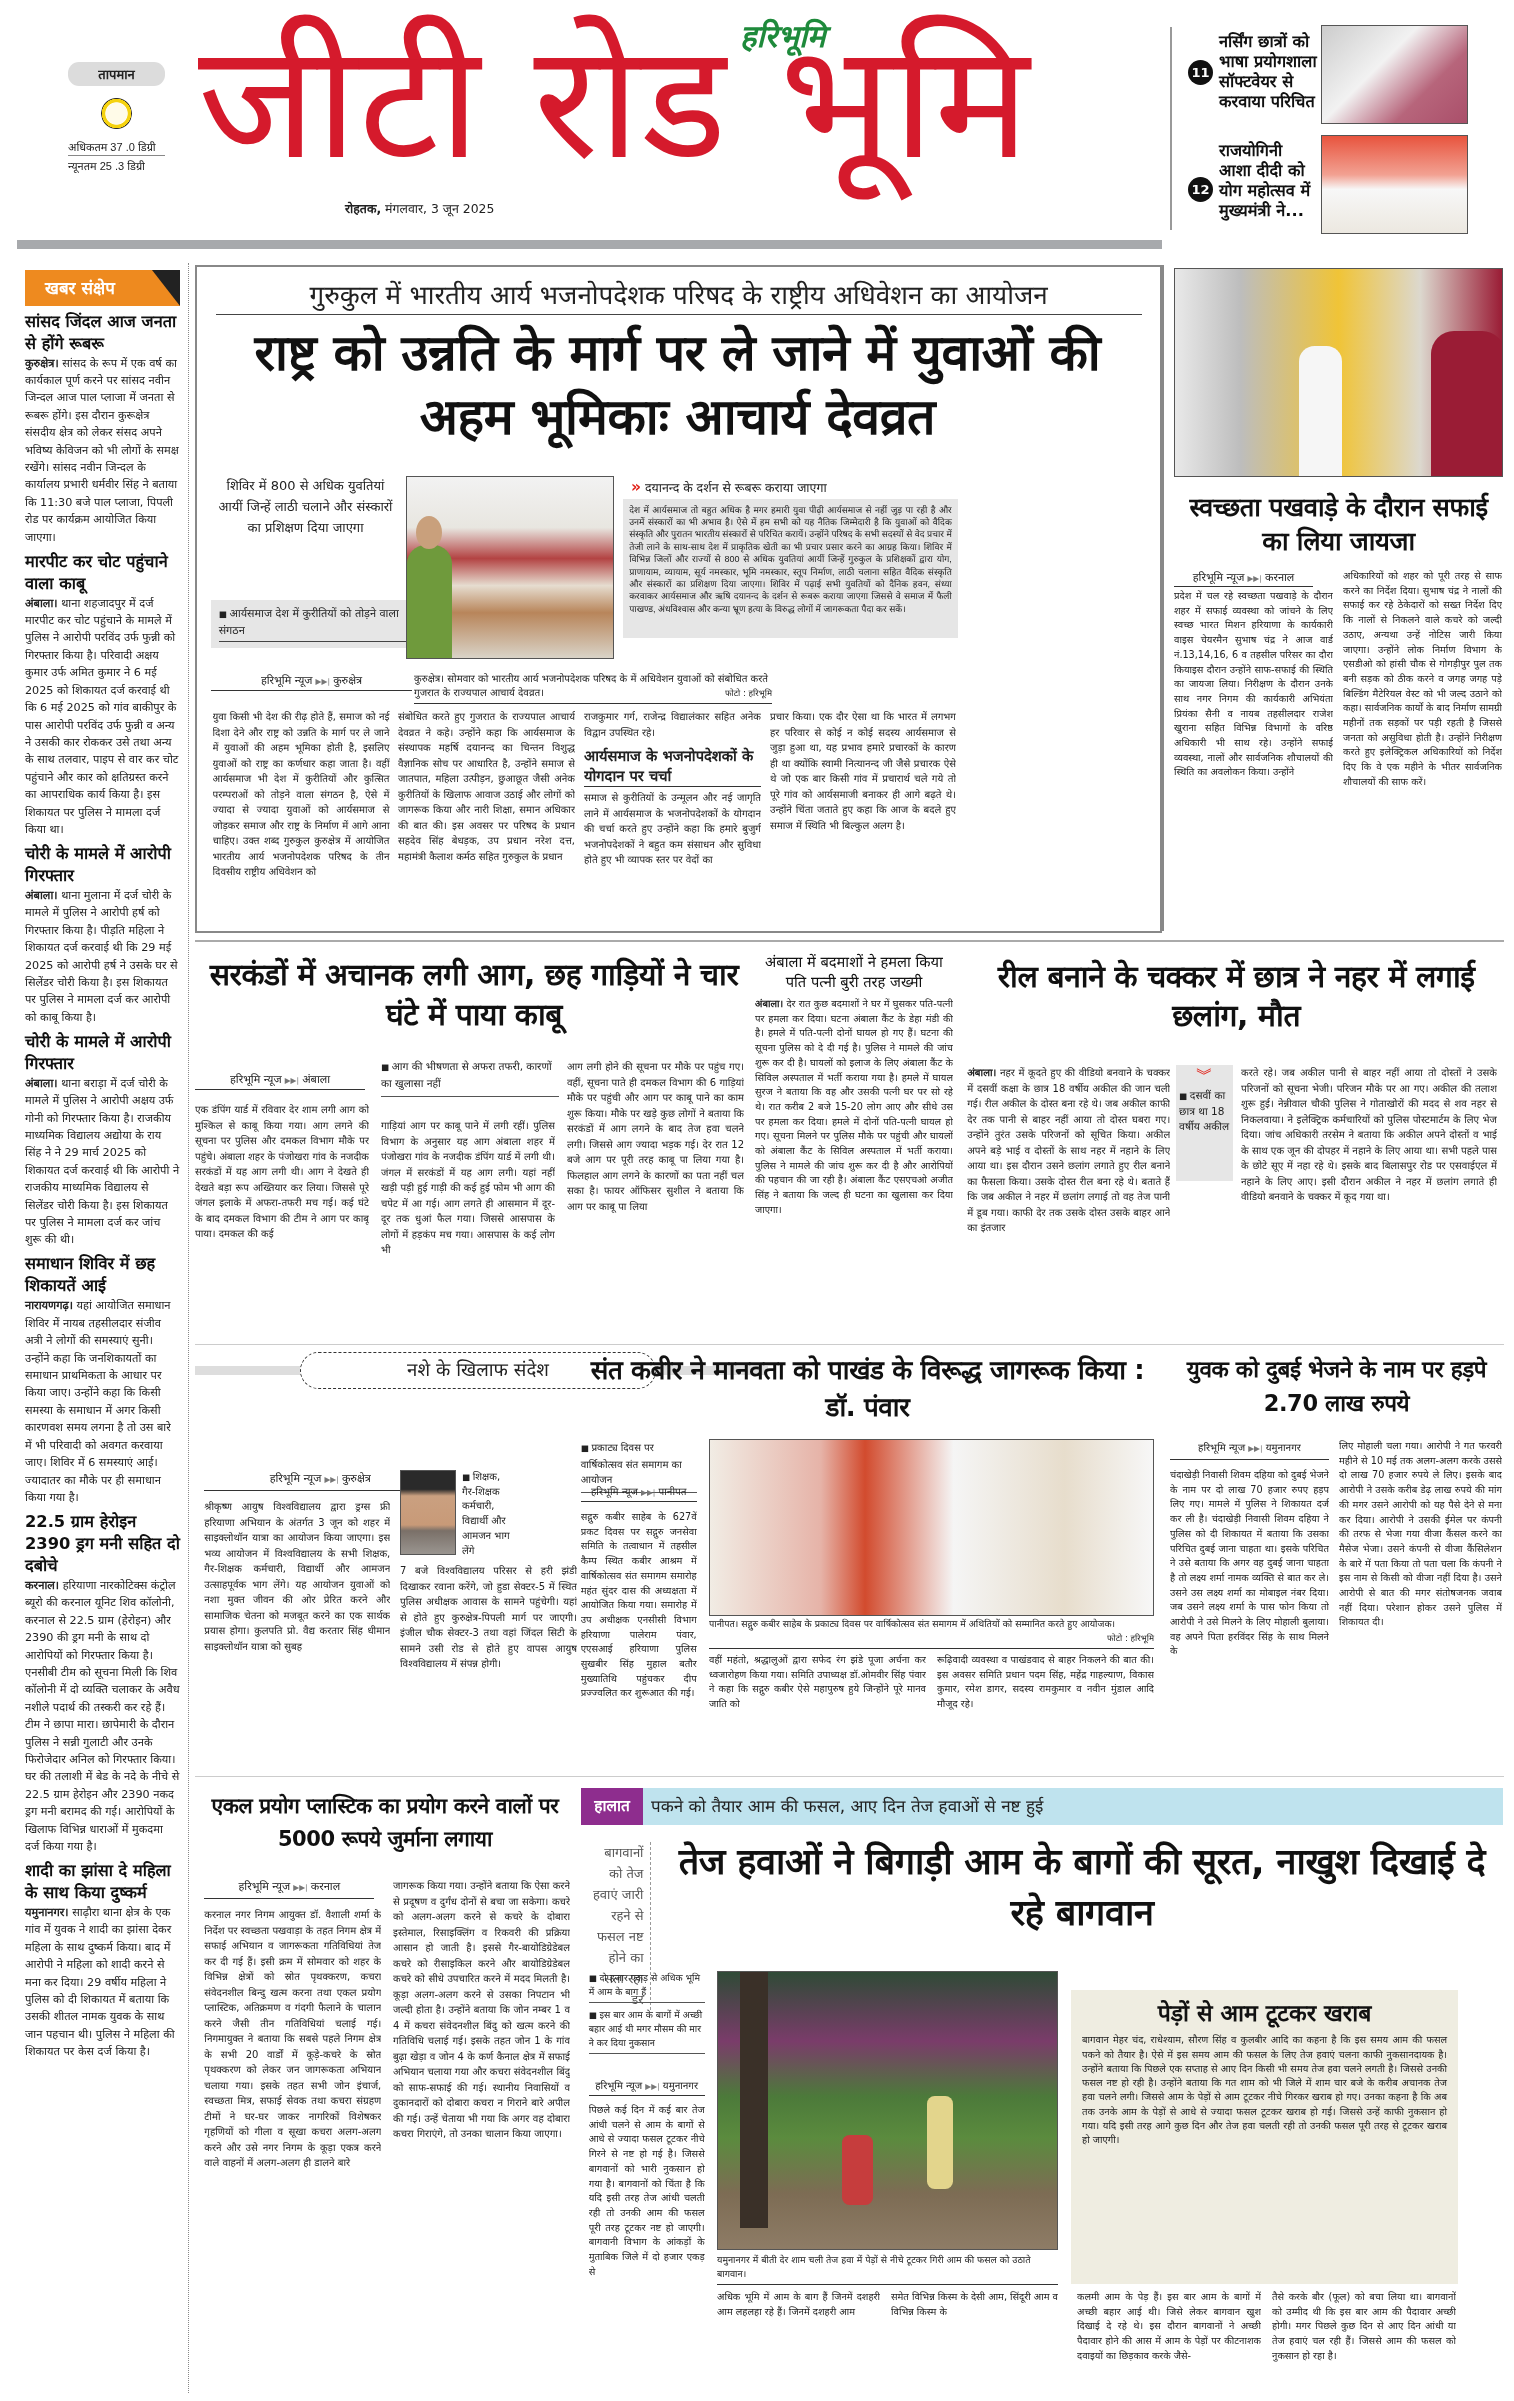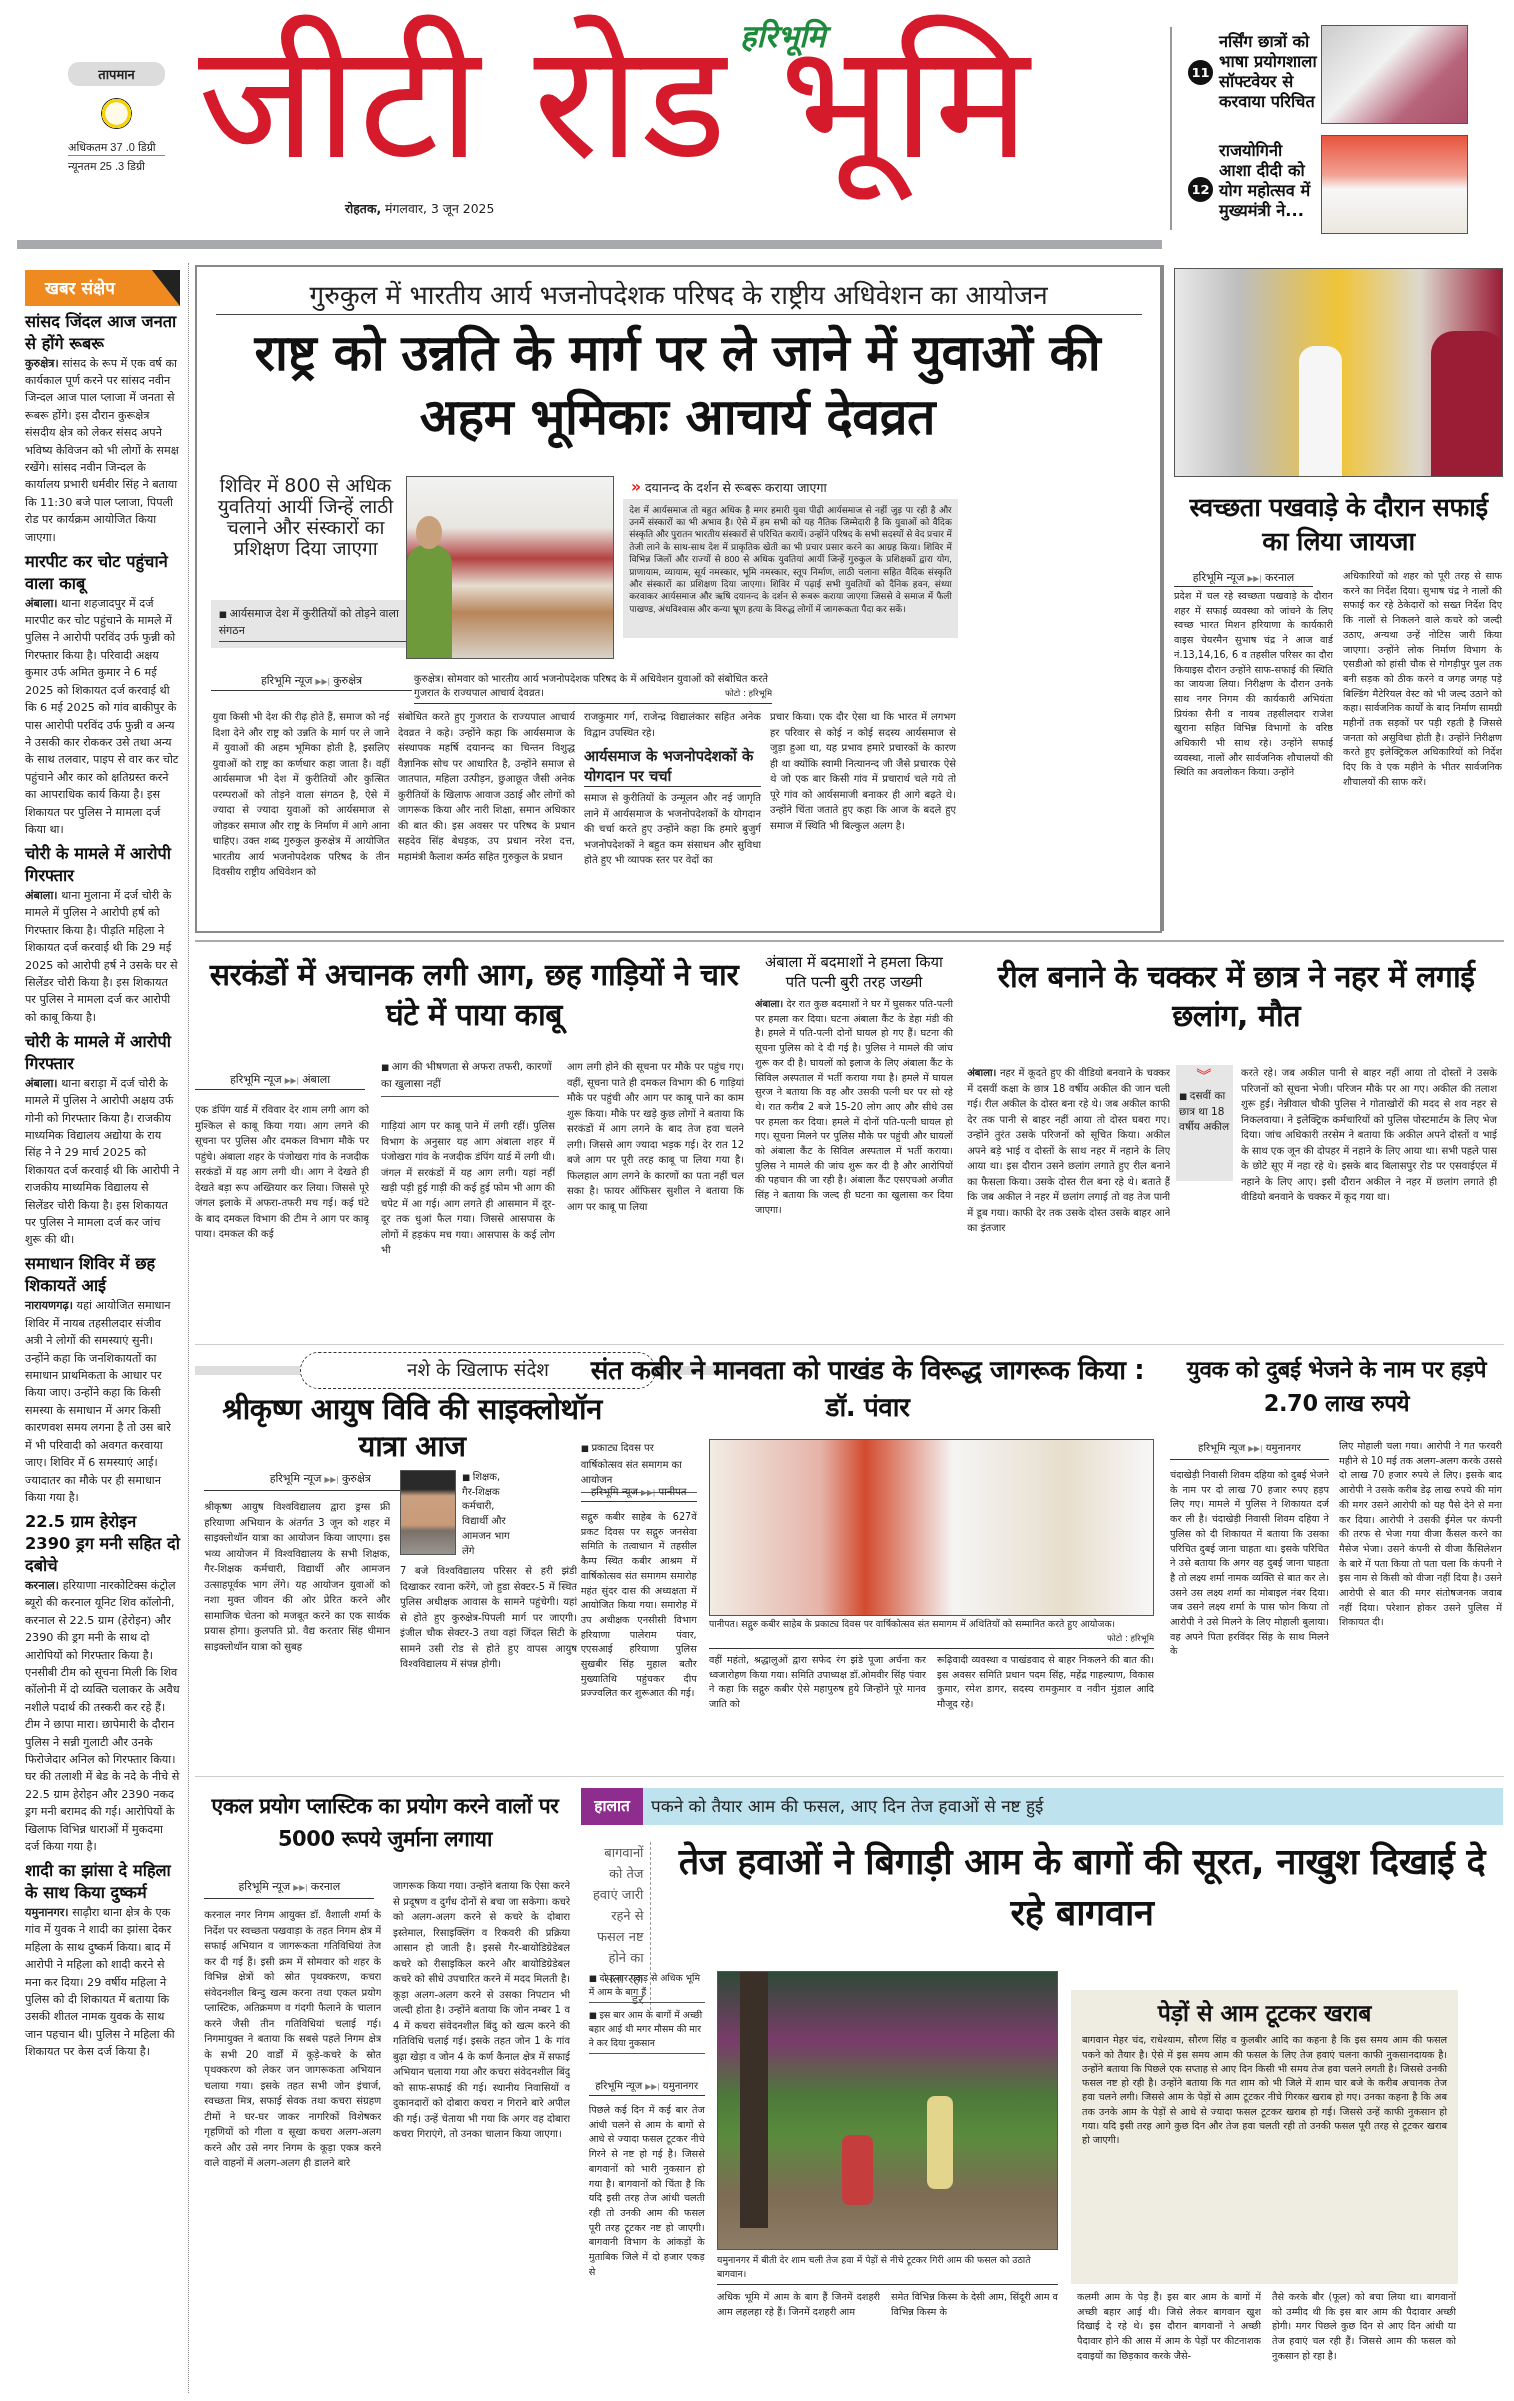--- a/index.html
+++ b/index.html
@@ -89,21 +89,21 @@
   <div>
     <div class="brief-h">शादी का झांसा दे महिला के साथ किया दुष्कर्म</div>
     <p class="brief-p"><b class="dateline">यमुनानगर।</b> <span>साढ़ौरा थाना क्षेत्र के एक गांव में युवक ने शादी का झांसा देकर महिला के साथ दुष्कर्म किया। बाद में आरोपी ने महिला को शादी करने से मना कर दिया। 29 वर्षीय महिला ने पुलिस को दी शिकायत में बताया कि उसकी शीतल नामक युवक के साथ जान पहचान थी। पुलिस ने महिला की शिकायत पर केस दर्ज किया है।</span></p>
   </div>
 </div>
 <div class="abs dotv" style="left:188px;top:263px;height:2130px;"></div>
 
 <div class="abs" style="left:195px;top:265px;width:967px;height:668px;border:2.3px solid #888;">
   <div class="abs" style="left:18.6px;top:9.3px;width:926px;font-size:26px;color:#222;border-bottom:1.5px solid #444;padding-bottom:1.5px;text-align:center;white-space:nowrap;">गुरुकुल में भारतीय आर्य भजनोपदेशक परिषद के राष्ट्रीय अधिवेशन का आयोजन</div>
   <h1 class="abs big" style="left:31px;top:54px;width:899px;font-size:50px;line-height:64px;">राष्ट्र को उन्नति के मार्ग पर ले जाने में युवाओं की अहम भूमिकाः आचार्य देवव्रत</h1>
-  <div class="abs" style="left:15.5px;top:208px;width:186px;font-size:19px;line-height:21px;text-align:center;color:#222;">शिविर में 800 से अधिक युवतियां आयीं जिन्हें लाठी चलाने और संस्कारों का प्रशिक्षण दिया जाएगा</div>
+  <div class="abs" style="left:15.5px;top:208px;width:186px;font-size:13px;line-height:21px;text-align:center;color:#222;">शिविर में 800 से अधिक युवतियां आयीं जिन्हें लाठी चलाने और संस्कारों का प्रशिक्षण दिया जाएगा</div>
   <div class="abs gray-box" style="left:14px;top:333px;width:203px;padding:6.2px 7.7px;">
     <div class="bullet" style="border-bottom:1.2px solid #444;padding-bottom:3.1px;">आर्यसमाज देश में कुरीतियों को तोड़ने वाला संगठन</div>
   </div>
   <div class="abs photo" style="left:209px;top:209px;width:208px;height:183px;background:linear-gradient(180deg,#f2f2f2 0%,#e8e6e0 28%,#b34343 45%,#e6ddd0 60%,#b8855a 75%,#d9d3c7 100%);">
     <div class="abs" style="left:0;top:68px;width:45px;height:116px;background:#6f9a3c;border-radius:18.6px 18.6px 0 0;"></div>
     <div class="abs" style="left:9.3px;top:39px;width:26px;height:33px;background:#c9a07c;border-radius:50%;"></div>
   </div>
   <div class="abs" style="left:14px;top:405px;width:201px;font-size:11px;text-align:center;border-bottom:1.2px solid #333;padding-bottom:3.1px;">
     <span>हरिभूमि न्यूज</span><span style="color:#777;font-size:7.7px;margin:0 3.1px;">▶▶|</span><span>कुरुक्षेत्र</span>
   </div>
@@ -168,21 +168,20 @@
     <div class="bullet" style="font-size:10.5px;line-height:14.7px;margin-top:7.7px;">दसवीं का छात्र था 18 वर्षीय अकील</div>
   </div>
   <p class="abs body" style="left:280px;top:116px;width:256px;height:267px;overflow:hidden;font-size:10px;line-height:15.5px;">करते रहे। जब अकील पानी से बाहर नहीं आया तो दोस्तों ने उसके परिजनों को सूचना भेजी। परिजन मौके पर आ गए। अकील की तलाश शुरू हुई। नेन्नीवाल चौकी पुलिस ने गोताखोरों की मदद से शव नहर से निकलवाया। ने इलेक्ट्रिक कर्मचारियों को पुलिस पोस्टमार्टम के लिए भेज दिया। जांच अधिकारी तरसेम ने बताया कि अकील अपने दोस्तों व भाई के साथ एक जून की दोपहर में नहाने के लिए आया था। सभी पहले पास के छोटे सूए में नहा रहे थे। इसके बाद बिलासपुर रोड पर एसवाईएल में नहाने के लिए आए। इसी दौरान अकील ने नहर में छलांग लगाते ही वीडियो बनवाने के चक्कर में कूद गया था।</p>
 </div>
 
 <div class="abs" style="left:195px;top:1344px;width:1309px;height:0.8px;background:#ccc;"></div>
 
 <div class="abs" style="left:195px;top:1352px;width:573px;height:418px;">
   <div class="abs" style="left:0;top:14px;width:573px;height:9.3px;background:#ddd;"></div>
   <div class="abs" style="left:105px;top:0;width:356px;height:37px;background:#fff;border:1.2px dashed #333;border-radius:18.6px;text-align:center;font-size:18.6px;line-height:34px;">नशे के खिलाफ संदेश</div>
-  <h1 class="abs big" style="left:15.5px;top:39px;width:403px;font-size:29px;line-height:37px;">श्रीकृष्ण आयुष विवि की साइक्लोथॉन यात्रा आज</h1>
   <div class="abs" style="left:9.3px;top:118px;width:232px;font-size:11px;text-align:center;border-bottom:1.2px solid #333;padding-bottom:4.6px;">
     <span>हरिभूमि न्यूज</span><span style="color:#777;font-size:7.7px;margin:0 3.1px;">▶▶|</span><span>कुरुक्षेत्र</span>
   </div>
   <div class="abs photo" style="left:205px;top:118px;width:56px;height:85px;background:linear-gradient(180deg,#2a2a2a 0%,#2a2a2a 22%,#caa080 30%,#c89a78 65%,#7a7068 72%,#9a9590 100%);"></div>
   <div class="abs bullet" style="left:267px;top:118px;width:54px;font-size:10px;line-height:14.7px;">शिक्षक, गैर-शिक्षक कर्मचारी, विद्यार्थी और आमजन भाग लेंगे</div>
   <p class="abs body" style="left:9.3px;top:147px;width:186px;height:263px;overflow:hidden;font-size:10px;line-height:15.5px;">श्रीकृष्ण आयुष विश्वविद्यालय द्वारा ड्रग्स फ्री हरियाणा अभियान के अंतर्गत 3 जून को शहर में साइक्लोथॉन यात्रा का आयोजन किया जाएगा। इस भव्य आयोजन में विश्वविद्यालय के सभी शिक्षक, गैर-शिक्षक कर्मचारी, विद्यार्थी और आमजन उत्साहपूर्वक भाग लेंगे। यह आयोजन युवाओं को नशा मुक्त जीवन की ओर प्रेरित करने और सामाजिक चेतना को मजबूत करने का एक सार्थक प्रयास होगा। कुलपति प्रो. वैद्य करतार सिंह धीमान साइक्लोथॉन यात्रा को सुबह</p>
   <p class="abs body" style="left:205px;top:211px;width:177px;height:201px;overflow:hidden;font-size:10px;line-height:15.5px;">7 बजे विश्वविद्यालय परिसर से हरी झंडी दिखाकर रवाना करेंगे, जो हुडा सेक्टर-5 में स्थित पुलिस अधीक्षक आवास के सामने पहुंचेगी। यहां से होते हुए कुरुक्षेत्र-पिपली मार्ग पर जाएगी। इंजील चौक सेक्टर-3 तथा वहां जिंदल सिटी के सामने उसी रोड से होते हुए वापस आयुष विश्वविद्यालय में संपन्न होगी।</p>
 </div>
 
 <div class="abs" style="left:573px;top:1352px;width:589px;height:418px;">

